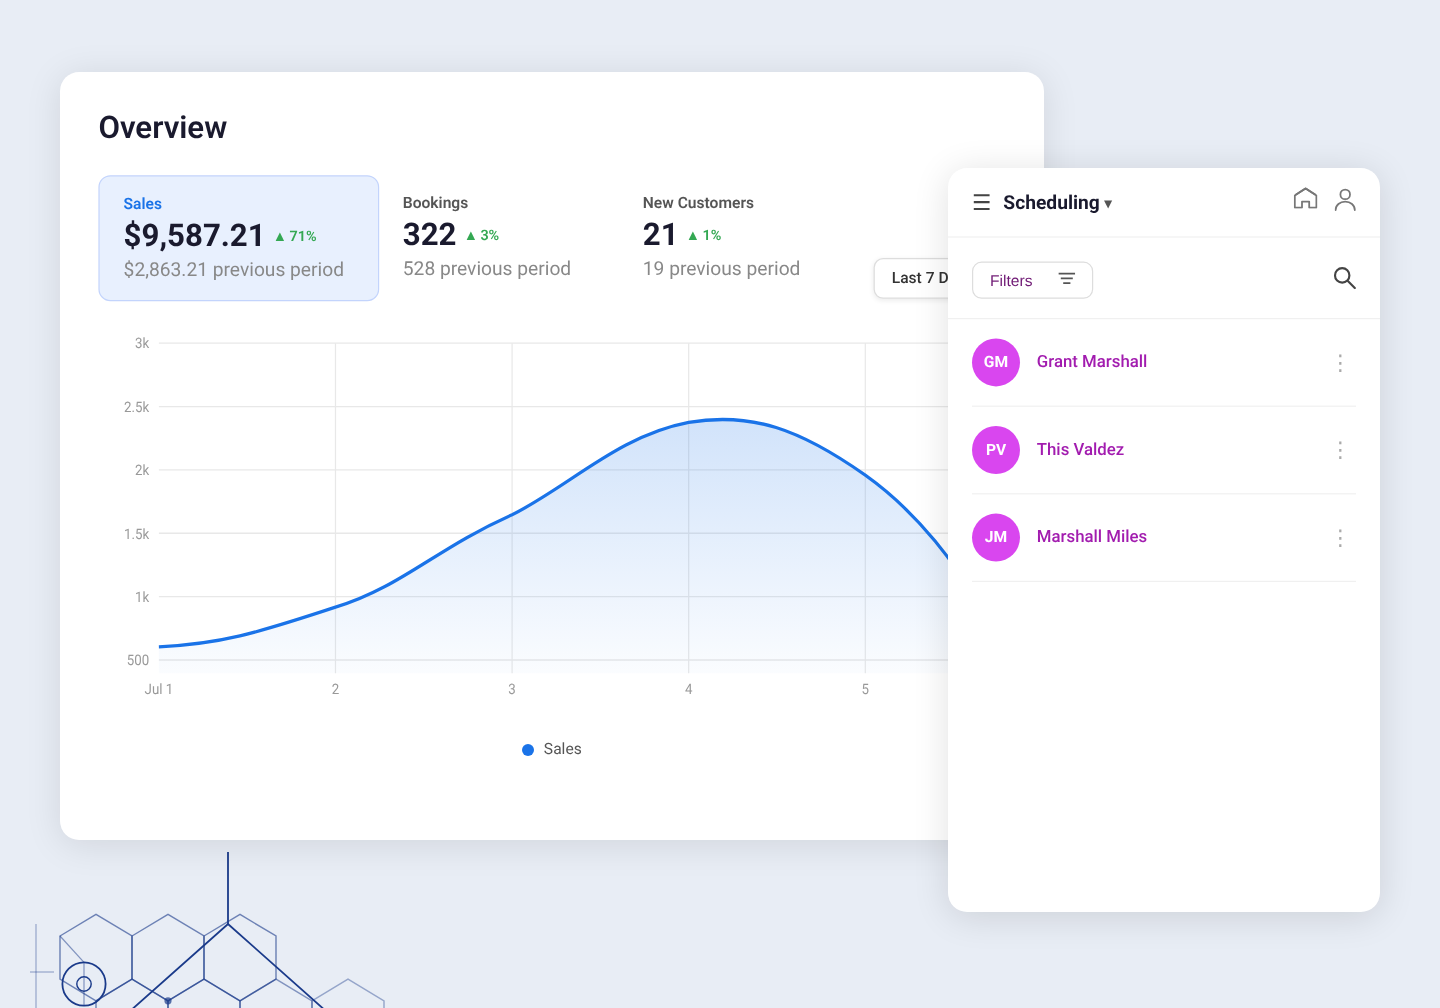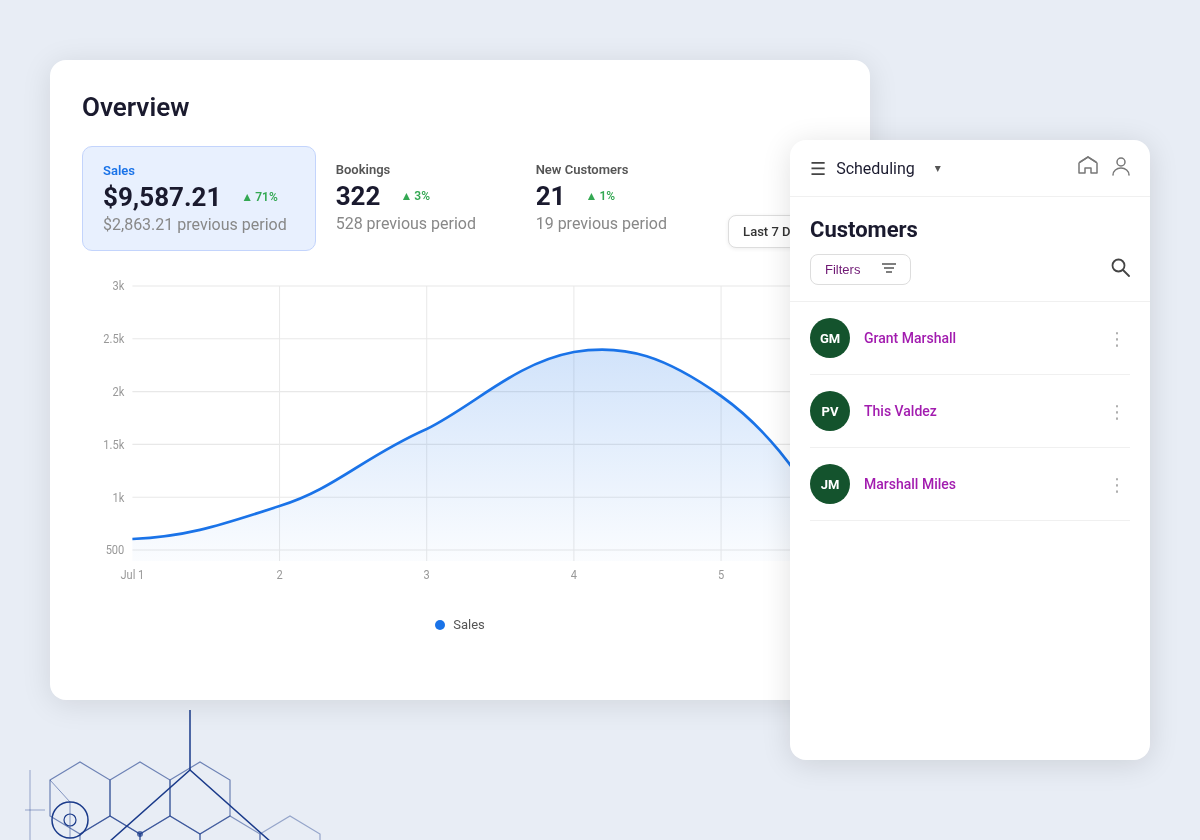--- a/index.html
+++ b/index.html
@@ -67,21 +67,21 @@
     .metric-box:not(.active) .metric-label {
       color: #555;
     }
 
     .metric-value {
       font-size: 26px;
       font-weight: 700;
       color: #1a1a2e;
       display: flex;
       align-items: center;
-      gap: 20px;
+      gap: 6px;
     }
 
     .metric-change {
       font-size: 12px;
       font-weight: 600;
       color: #34a853;
       display: flex;
       align-items: center;
       gap: 2px;
     }
@@ -165,25 +165,25 @@
     }
 
     .hamburger-icon {
       font-size: 18px;
       color: #444;
       cursor: pointer;
     }
 
     .scheduling-title {
       font-size: 16px;
-      font-weight: 400;
+      font-weight: 700;
       color: #1a1a2e;
       display: flex;
       align-items: center;
-      gap: 20px;
+      gap: 4px;
       justify-content: space-between;
     }
 
     .header-icons {
       margin-left: auto;
       display: flex;
       gap: 14px;
     }
 
     .header-icon {
@@ -249,21 +249,21 @@
       display: flex;
       align-items: center;
       padding: 16px 0;
       border-bottom: 1px solid #f0f0f0;
     }
 
     .avatar {
       width: 40px;
       height: 40px;
       border-radius: 50%;
-      background: #14532d;
+      background: #d946ef;
       color: #fff;
       font-size: 13px;
       font-weight: 700;
       display: flex;
       align-items: center;
       justify-content: center;
       margin-right: 14px;
       flex-shrink: 0;
     }
 
@@ -450,21 +450,20 @@
         <span class="header-icon">
           <svg width="18" height="20" viewBox="0 0 18 20" fill="none">
             <circle cx="9" cy="6" r="4" stroke="#777" stroke-width="1.5" fill="none"></circle>
             <path d="M1 19c0-4 3.6-7 8-7s8 3 8 7" stroke="#777" stroke-width="1.5" stroke-linecap="round" fill="none"></path>
           </svg>
         </span>
       </div>
     </div>
 
     <div class="customers-body">
-      <h2 class="customers-title">Customers</h2>
 
       <div class="filters-row">
         <button class="filters-btn">
           <span>Filters</span>
           <span>
             <svg width="14" height="12" viewBox="0 0 14 12" fill="none">
               <line x1="0" y1="2" x2="14" y2="2" stroke="#555" stroke-width="1.5"></line>
               <line x1="2" y1="6" x2="12" y2="6" stroke="#555" stroke-width="1.5"></line>
               <line x1="4" y1="10" x2="10" y2="10" stroke="#555" stroke-width="1.5"></line>
             </svg>

